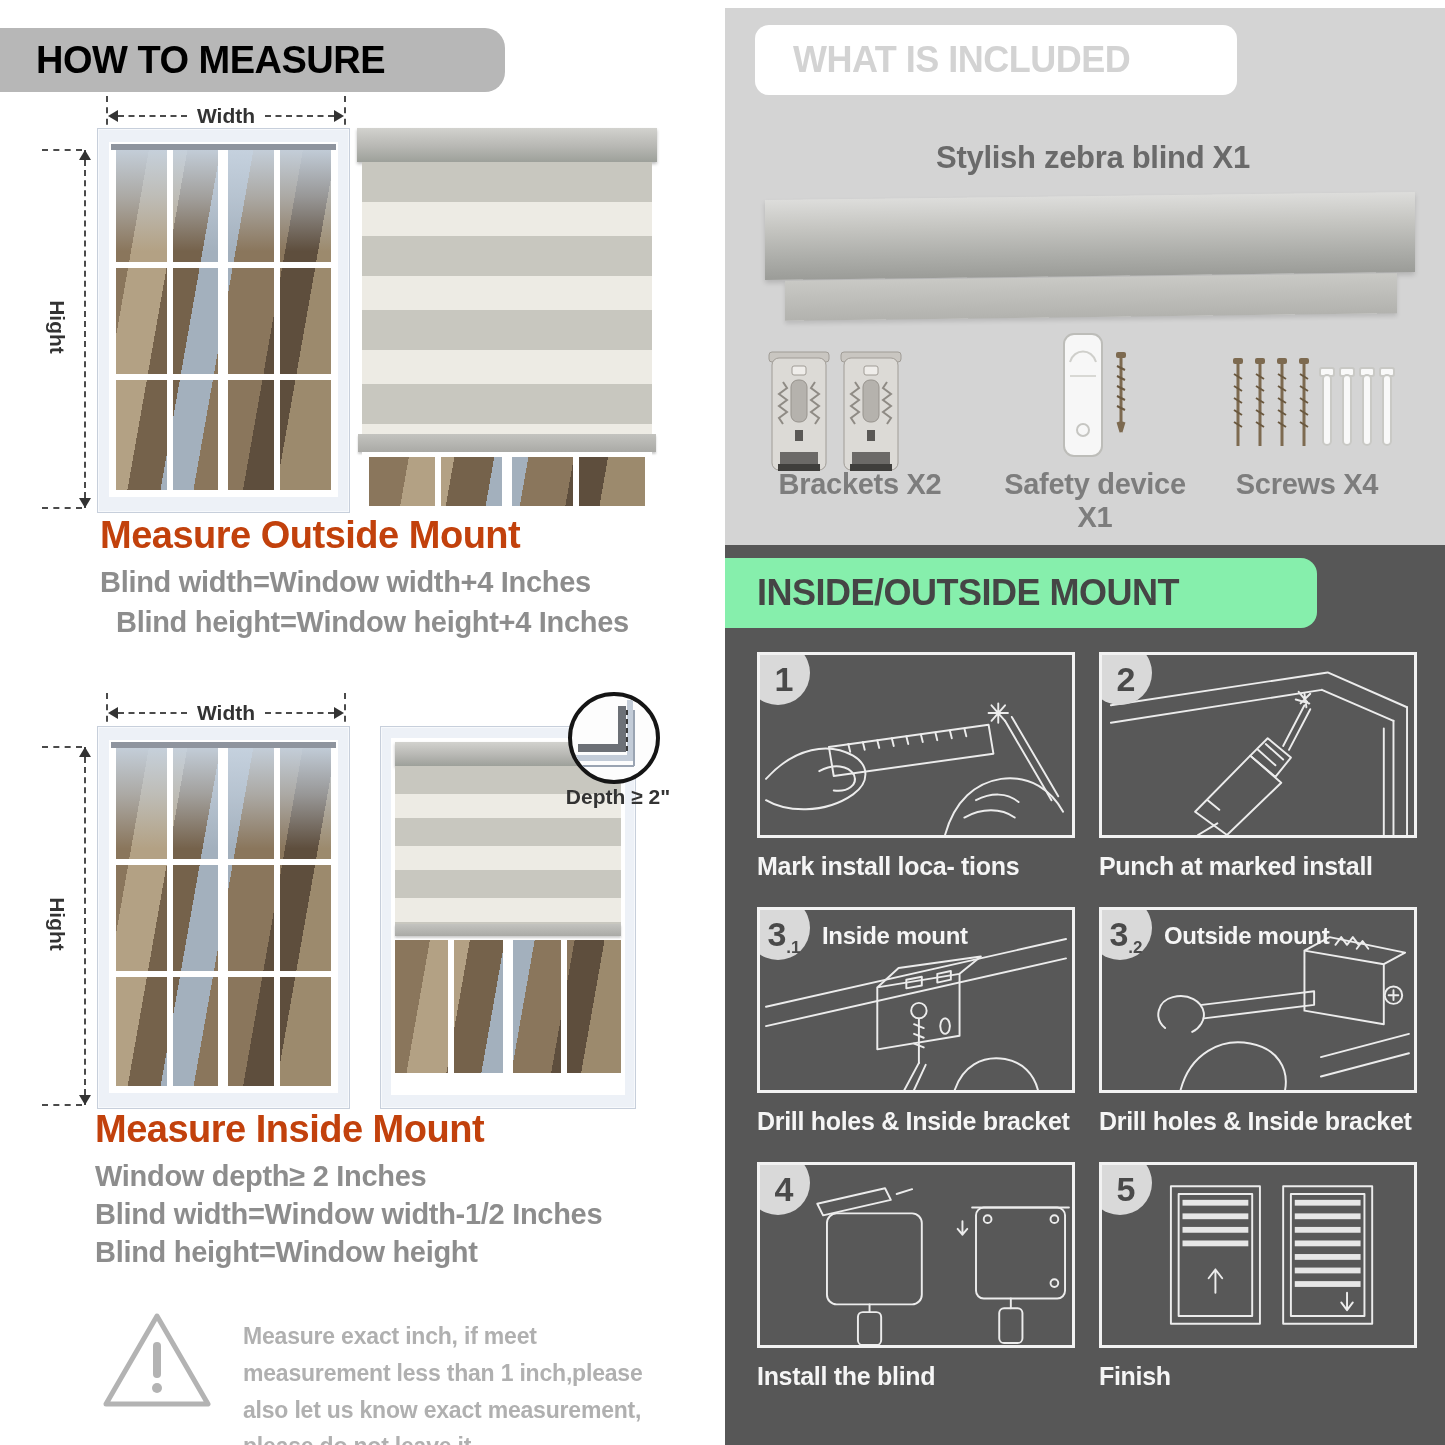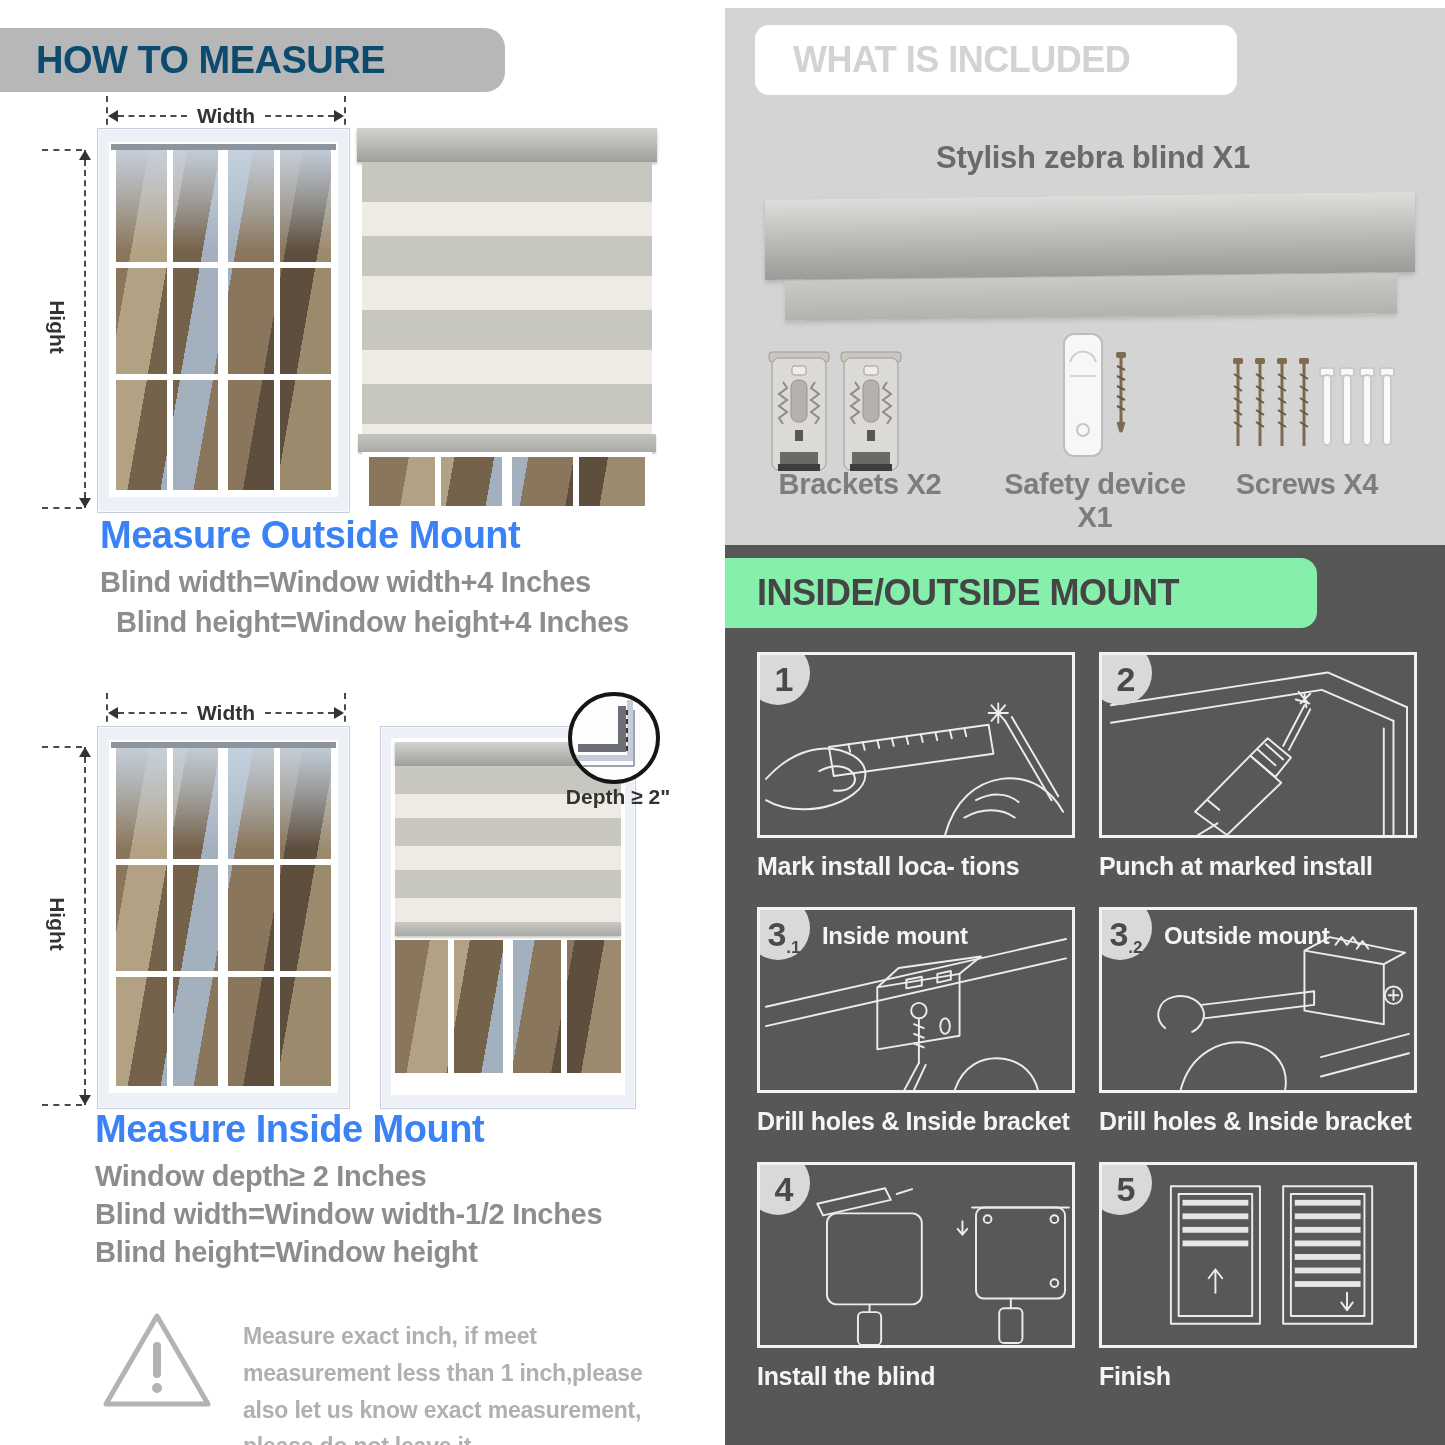--- a/index.html
+++ b/index.html
@@ -8,21 +8,21 @@
     background:#ffffff;
     font-family:"Liberation Sans", sans-serif;
     -webkit-font-smoothing:antialiased;
   }
   .abs{position:absolute;}
 
   
   .htm-bar{
     left:0;top:28px;width:505px;height:64px;
     background:#b7b7b7;border-radius:0 20px 20px 0;
-    color:#0c4a6e;font-size:38px;font-weight:bold;letter-spacing:-.5px;
+    color:#000000;font-size:38px;font-weight:bold;letter-spacing:-.5px;
     line-height:64px;padding-left:36px;box-sizing:border-box;
   }
 
   
   .winframe{
     background:#edf1f7;border:1px solid #c7cfdb;box-sizing:border-box;
     padding:13px 11px 15px 11px;
     box-shadow:inset 0 0 0 1px #f7f9fc;
   }
   .sash{background:#ffffff;height:100%;box-sizing:border-box;padding:7px;position:relative;}
@@ -57,21 +57,21 @@
   .ah{width:0;height:0;border-top:6px solid transparent;border-bottom:6px solid transparent;}
   .ah.left{border-right:10px solid #333;}
   .ah.right{border-left:10px solid #333;}
   .post{position:absolute;top:-10px;height:40px;border-left:2px dashed #4a4a4a;}
   .vmeasure{border-left:2px dashed #4a4a4a;width:0;}
   .vmeasure::before{content:"";position:absolute;top:0;left:-7px;width:0;height:0;border-left:6px solid transparent;border-right:6px solid transparent;border-bottom:10px solid #333;}
   .vmeasure::after{content:"";position:absolute;bottom:0;left:-7px;width:0;height:0;border-left:6px solid transparent;border-right:6px solid transparent;border-top:10px solid #333;}
   .htick{position:absolute;border-top:2px dashed #4a4a4a;width:40px;}
   .hight-label{font-size:21px;font-weight:bold;color:#333;transform:rotate(90deg);transform-origin:center;}
 
-  .m-title{font-size:38px;font-weight:bold;color:#3b82f6;letter-spacing:-.5px;}
+  .m-title{font-size:38px;font-weight:bold;color:#c2410c;letter-spacing:-.5px;}
   .m-line{font-size:29px;font-weight:bold;color:#8d8d8d;letter-spacing:-.3px;}
 
   .depth-label{font-size:21px;font-weight:bold;color:#333;}
   .magnifier{width:92px;height:92px;border-radius:50%;border:4px solid #151515;background:#fdfdfd;box-sizing:border-box;overflow:hidden;}
 
   .warn-text{font-size:23px;font-weight:bold;color:#b0b0b0;line-height:1.6;letter-spacing:-.2px;}
 
   
   .panel-light{left:725px;top:8px;width:720px;height:537px;background:#d4d4d4;}
   .included-header{

